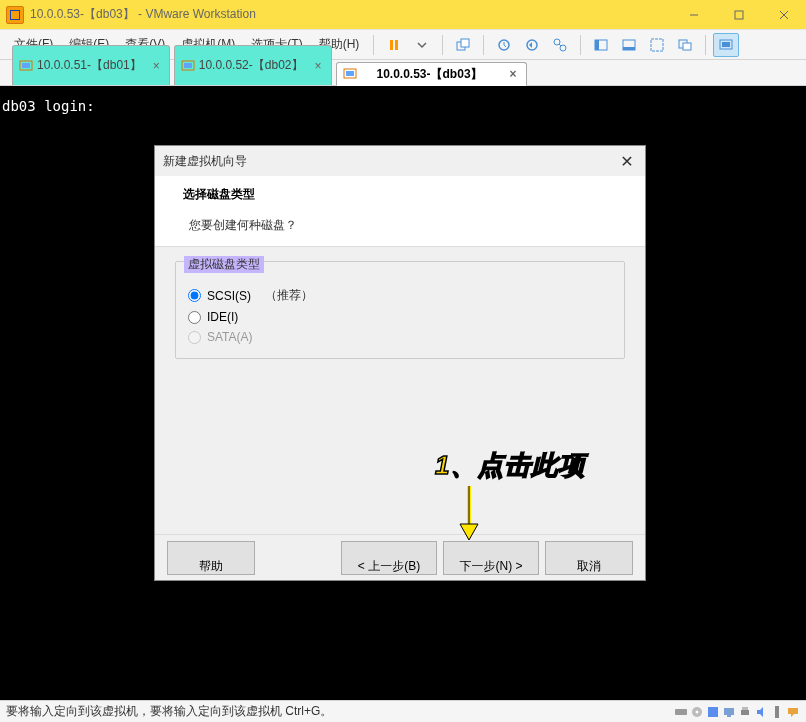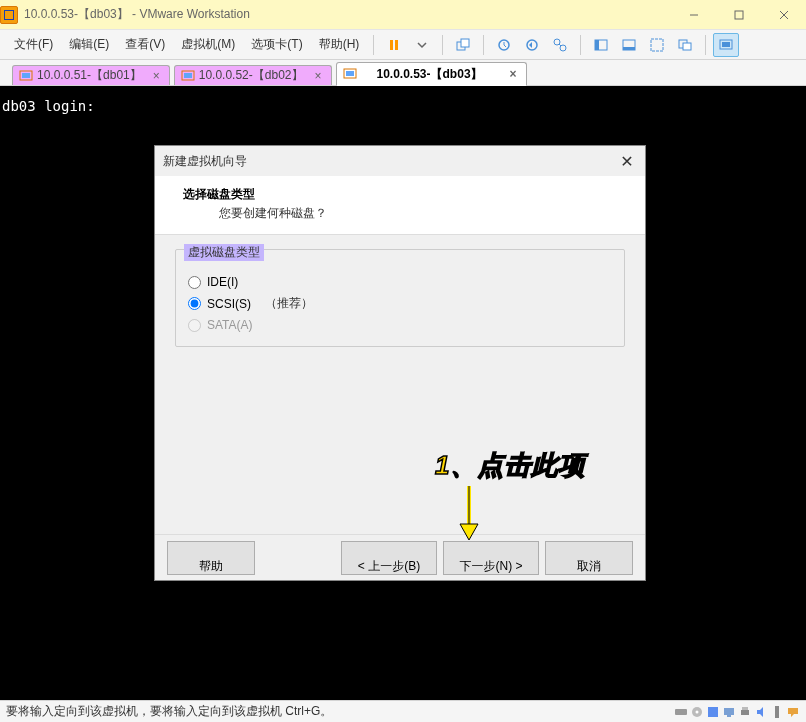--- a/index.html
+++ b/index.html
@@ -1,57 +1,57 @@
 <!DOCTYPE html>
 <html><head>
 <meta charset="utf-8">
 <style>
 * { box-sizing: border-box; margin: 0; padding: 0; font-family: "Microsoft YaHei", "Segoe UI", sans-serif; }
 body { width: 806px; height: 722px; background: #fff; position: relative; overflow: hidden; }
 
 
-.titlebar { height: 30px; background: #fef9c3; border-bottom: 1px solid #e5e5e5; display: flex; align-items: center; }
+.titlebar { height: 30px; background: #fde047; border-bottom: 1px solid #e5e5e5; display: flex; align-items: center; padding-left: 6px; }
 .app-icon { width: 18px; height: 18px; background: #f59e0b; border: 1px solid #d97706; border-radius: 2px; display: flex; align-items: center; justify-content: center; margin-right: 6px; }
 .app-icon-inner { width: 10px; height: 10px; border: 1.5px solid #1e40af; }
 .title-text { font-size: 12px; color: #666; }
 .win-controls { margin-left: auto; display: flex; }
 .win-btn { width: 45px; height: 29px; display: flex; align-items: center; justify-content: center; color: #666; font-size: 12px; }
 .win-btn svg { width: 10px; height: 10px; }
 
 
 .menubar { height: 30px; background: #f5f5f5; border-bottom: 1px solid #d4d4d4; display: flex; align-items: center; padding: 0 6px; }
 .menu-item { padding: 4px 8px; font-size: 12px; color: #333; }
 .menu-sep { width: 1px; height: 20px; background: #ccc; margin: 0 6px; }
 .tb-btn { width: 26px; height: 24px; display: flex; align-items: center; justify-content: center; margin: 0 1px; border: 1px solid transparent; border-radius: 2px; }
 .tb-btn svg { width: 16px; height: 16px; }
 .tb-btn.active { background: #cde6f7; border-color: #6bb8e6; }
 
 
 .tabbar { height: 26px; background: #f5f5f5; border-bottom: 1px solid #d4d4d4; display: flex; align-items: flex-end; padding-left: 12px; padding-top: 2px; }
-.tab { height: 20px; border: 1px solid #aaa; border-bottom: none; background: #f0abfc; display: flex; align-items: center; padding: 0 6px; margin-right: 4px; font-size: 12px; border-radius: 3px 3px 0 0; color: #444; }
+.tab { height: 40px; border: 1px solid #aaa; border-bottom: none; background: #5eead4; display: flex; align-items: center; padding: 0 6px; margin-right: 4px; font-size: 12px; border-radius: 3px 3px 0 0; color: #444; }
 .tab.active { background: #fff; font-weight: bold; color: #000; height: 24px; border-bottom: 1px solid #fff; margin-bottom: -1px; gap: 16px; }
 .tab-icon { width: 14px; height: 14px; margin-right: 4px; }
 .tab-close { margin-left: 8px; width: 13px; height: 13px; display:flex; align-items:center; justify-content:center; color:#666; font-size:12px; border-radius:2px; }
 
 
 .console { position: absolute; top: 86px; left: 0; right: 0; bottom: 22px; background: #000; color: #fff; font-family: "Consolas", monospace; font-size: 14px; padding: 12px 2px; }
 .console-text { font-family: monospace; white-space: pre; }
 
 
 .statusbar { position: absolute; bottom: 0; left: 0; right: 0; height: 22px; background: #f5f5f5; border-top: 1px solid #d4d4d4; display: flex; align-items: center; padding: 0 6px; font-size: 12px; color: #333; }
 .statusbar-icons { margin-left: auto; display: flex; gap: 2px; }
 .statusbar-icons svg { width: 14px; height: 14px; }
 
 
 .dialog { position: absolute; left: 154px; top: 145px; width: 492px; height: 436px; background: #f0f0f0; border: 1px solid #888; box-shadow: 2px 2px 8px rgba(0,0,0,0.3); }
 .dialog-title { height: 30px; display: flex; align-items: center; padding: 0 8px; font-size: 12px; color: #333; }
 .dialog-close { margin-left: auto; font-size: 16px; width: 20px; text-align: center; }
 .dialog-header { background: #fff; padding: 10px 20px 12px 20px; border-bottom: 1px solid #ddd; }
-.dialog-header h3 { font-size: 12px; font-weight: bold; margin-bottom: 2px; margin-left: 8px; }
-.dialog-header p { font-size: 12px; color: #333; margin-left: 44px; }
+.dialog-header h3 { font-size: 12px; font-weight: bold; margin-bottom: 14px; margin-left: 8px; }
+.dialog-header p { font-size: 12px; color: #333; margin-left: 14px; }
 .dialog-body { padding: 14px 20px; }
 .fieldset { border: 1px solid #ccc; border-radius: 2px; padding: 10px 12px 14px 12px; }
 .fieldset-label { font-size: 12px; color: #333; background: #c4b5fd; padding: 0 4px; margin-left: -4px; position: relative; top: -18px; display: inline-block; }
 .radio-row { display: flex; align-items: center; font-size: 12px; margin-top: -4px; margin-bottom: 10px; }
 .radio-row:last-child { margin-bottom: 0; }
 .radio-row input { margin-right: 6px; }
 .radio-row.disabled { color: #999; }
 .radio-hint { margin-left: 14px; color: #333; }
 .radio-row.disabled .radio-hint { color: #999; }
 
@@ -244,27 +244,27 @@
     <span class="dialog-close">✕</span>
   </div>
   <div class="dialog-header">
     <h3>选择磁盘类型</h3>
     <p>您要创建何种磁盘？</p>
   </div>
   <div class="dialog-body">
     <div class="fieldset">
       <span class="fieldset-label">虚拟磁盘类型</span>
       <label class="radio-row">
-        <input type="radio" name="disktype" style="">
-        <span>IDE(I)</span>
-      </label>
-      <label class="radio-row">
         <input type="radio" name="disktype" checked="" style="">
         <span>SCSI(S)</span>
         <span class="radio-hint">（推荐）</span>
+      </label>
+      <label class="radio-row">
+        <input type="radio" name="disktype" style="">
+        <span>IDE(I)</span>
       </label>
       <label class="radio-row disabled">
         <input type="radio" name="disktype" disabled="" style="">
         <span>SATA(A)</span>
       </label>
     </div>
   </div>
   <div class="dialog-footer">
     <button class="dlg-btn">帮助</button>
     <div class="footer-spacer"></div>

